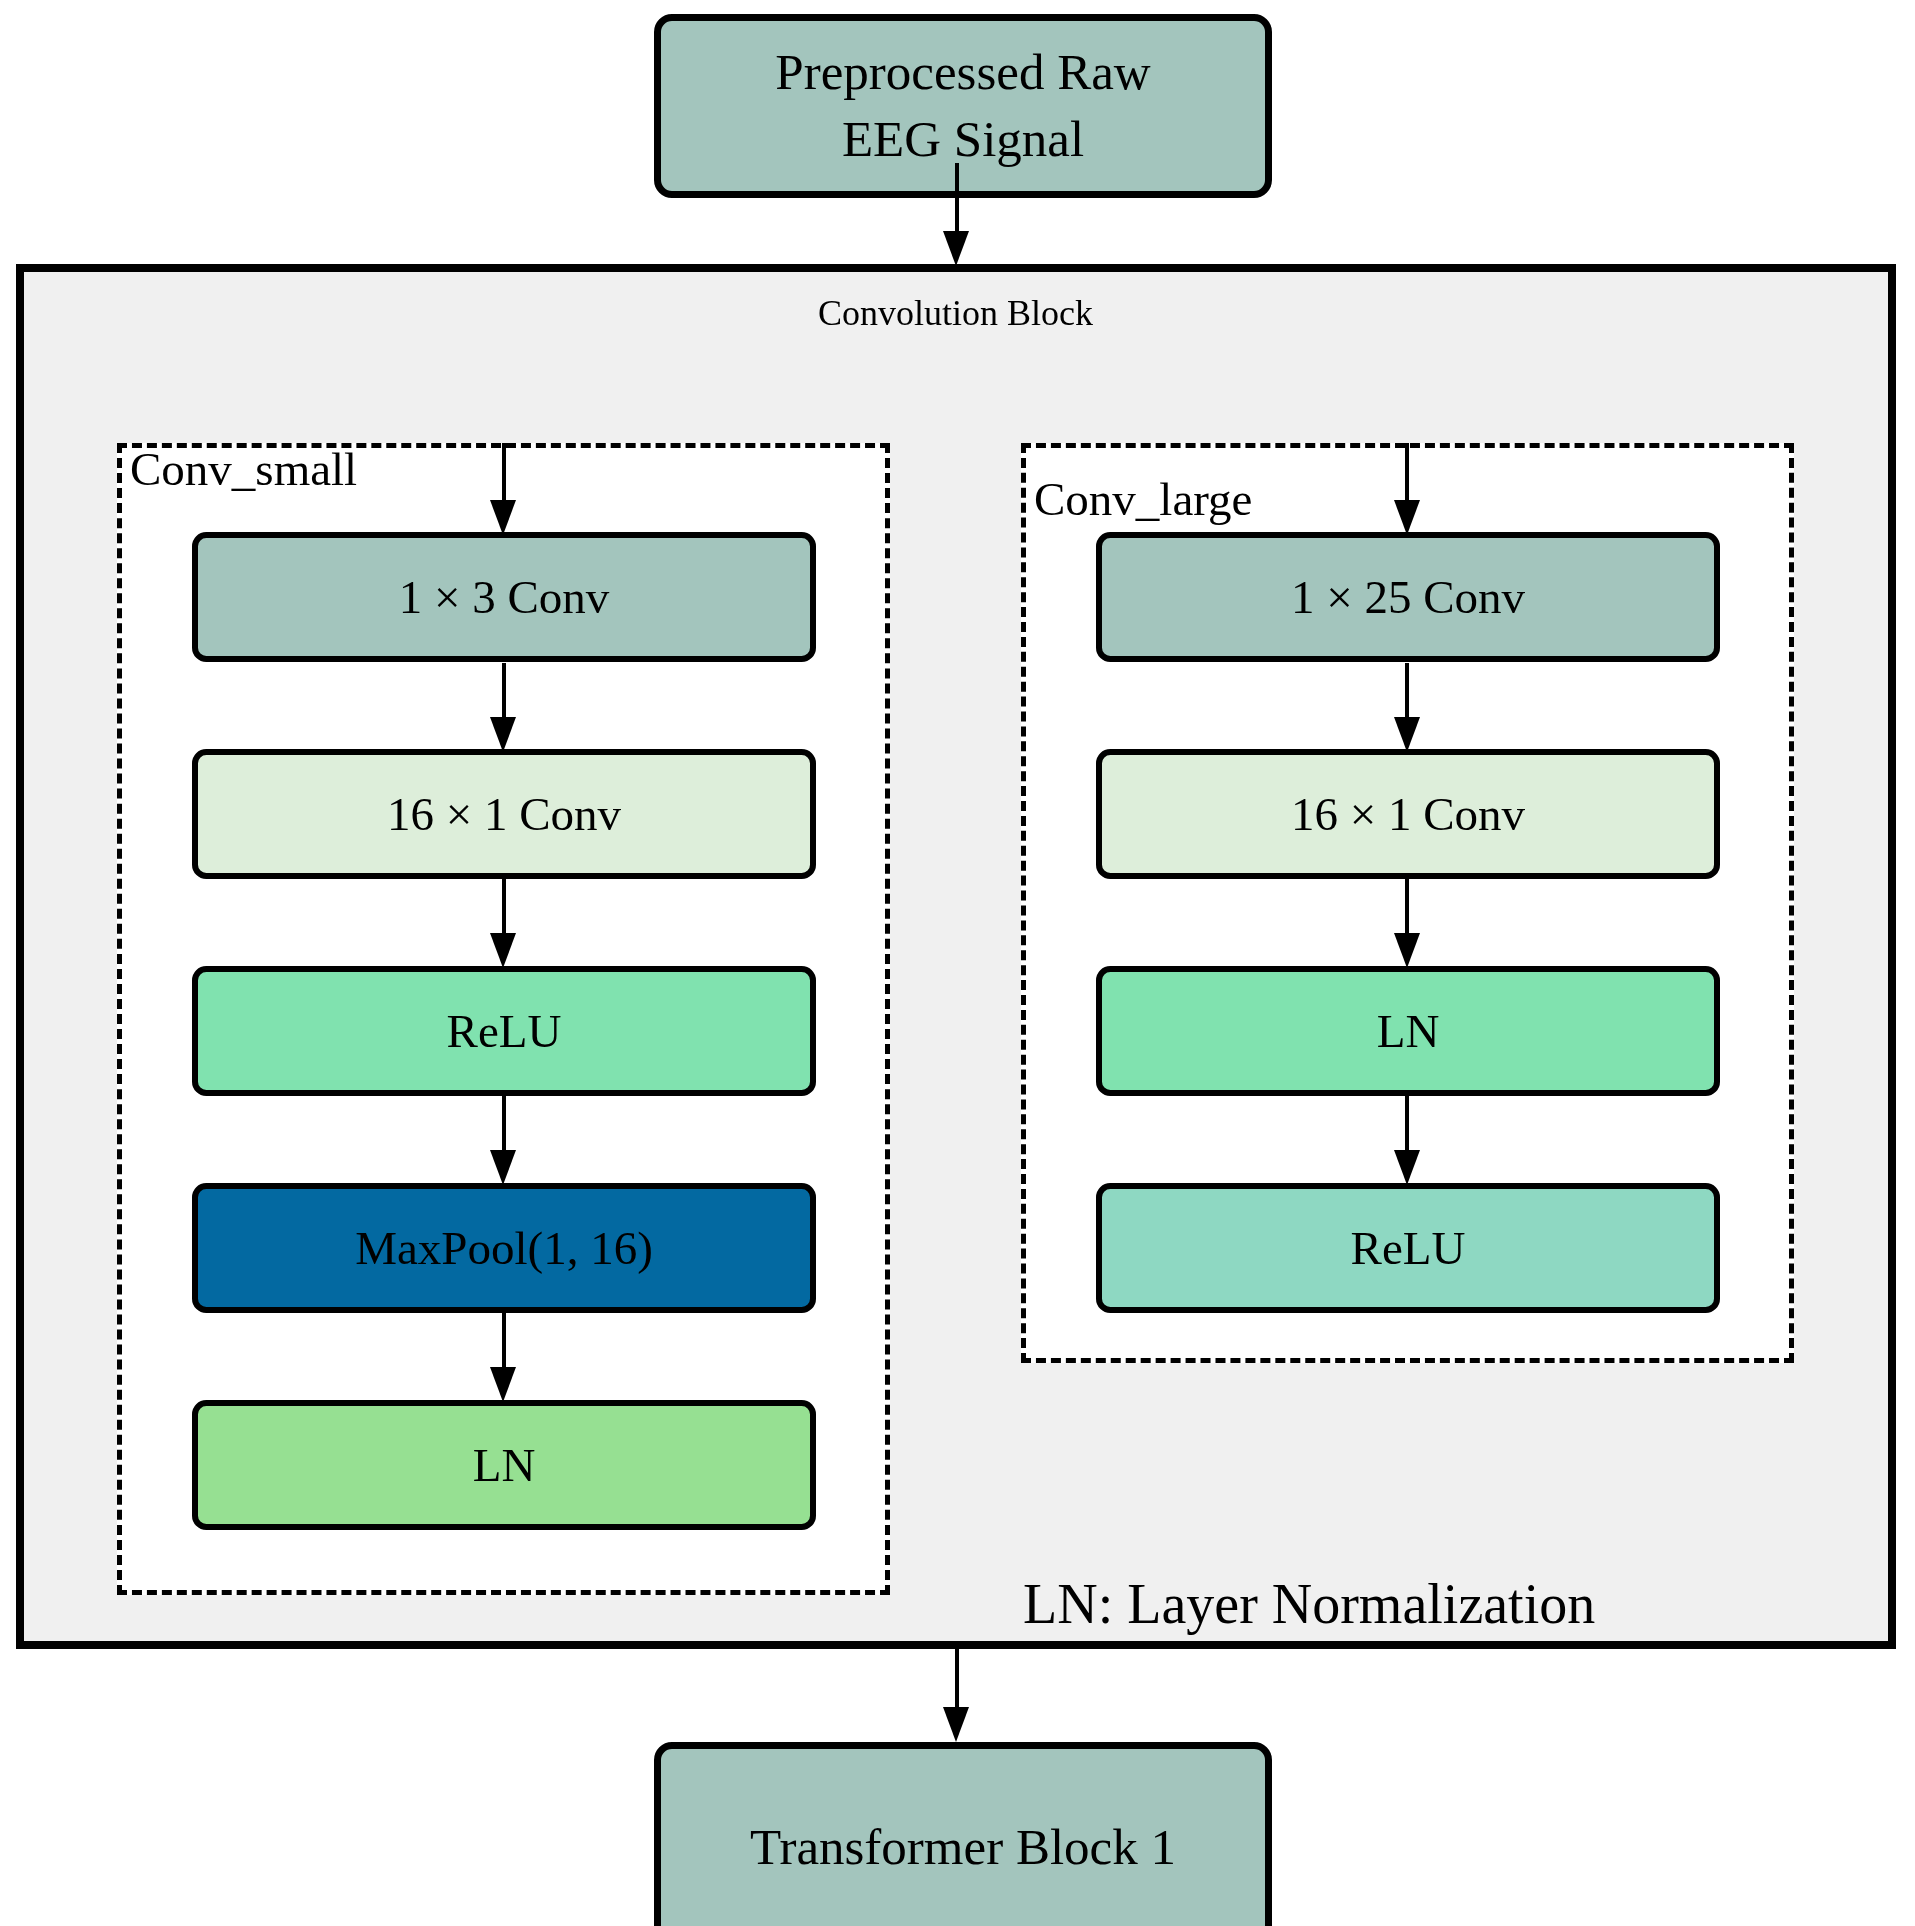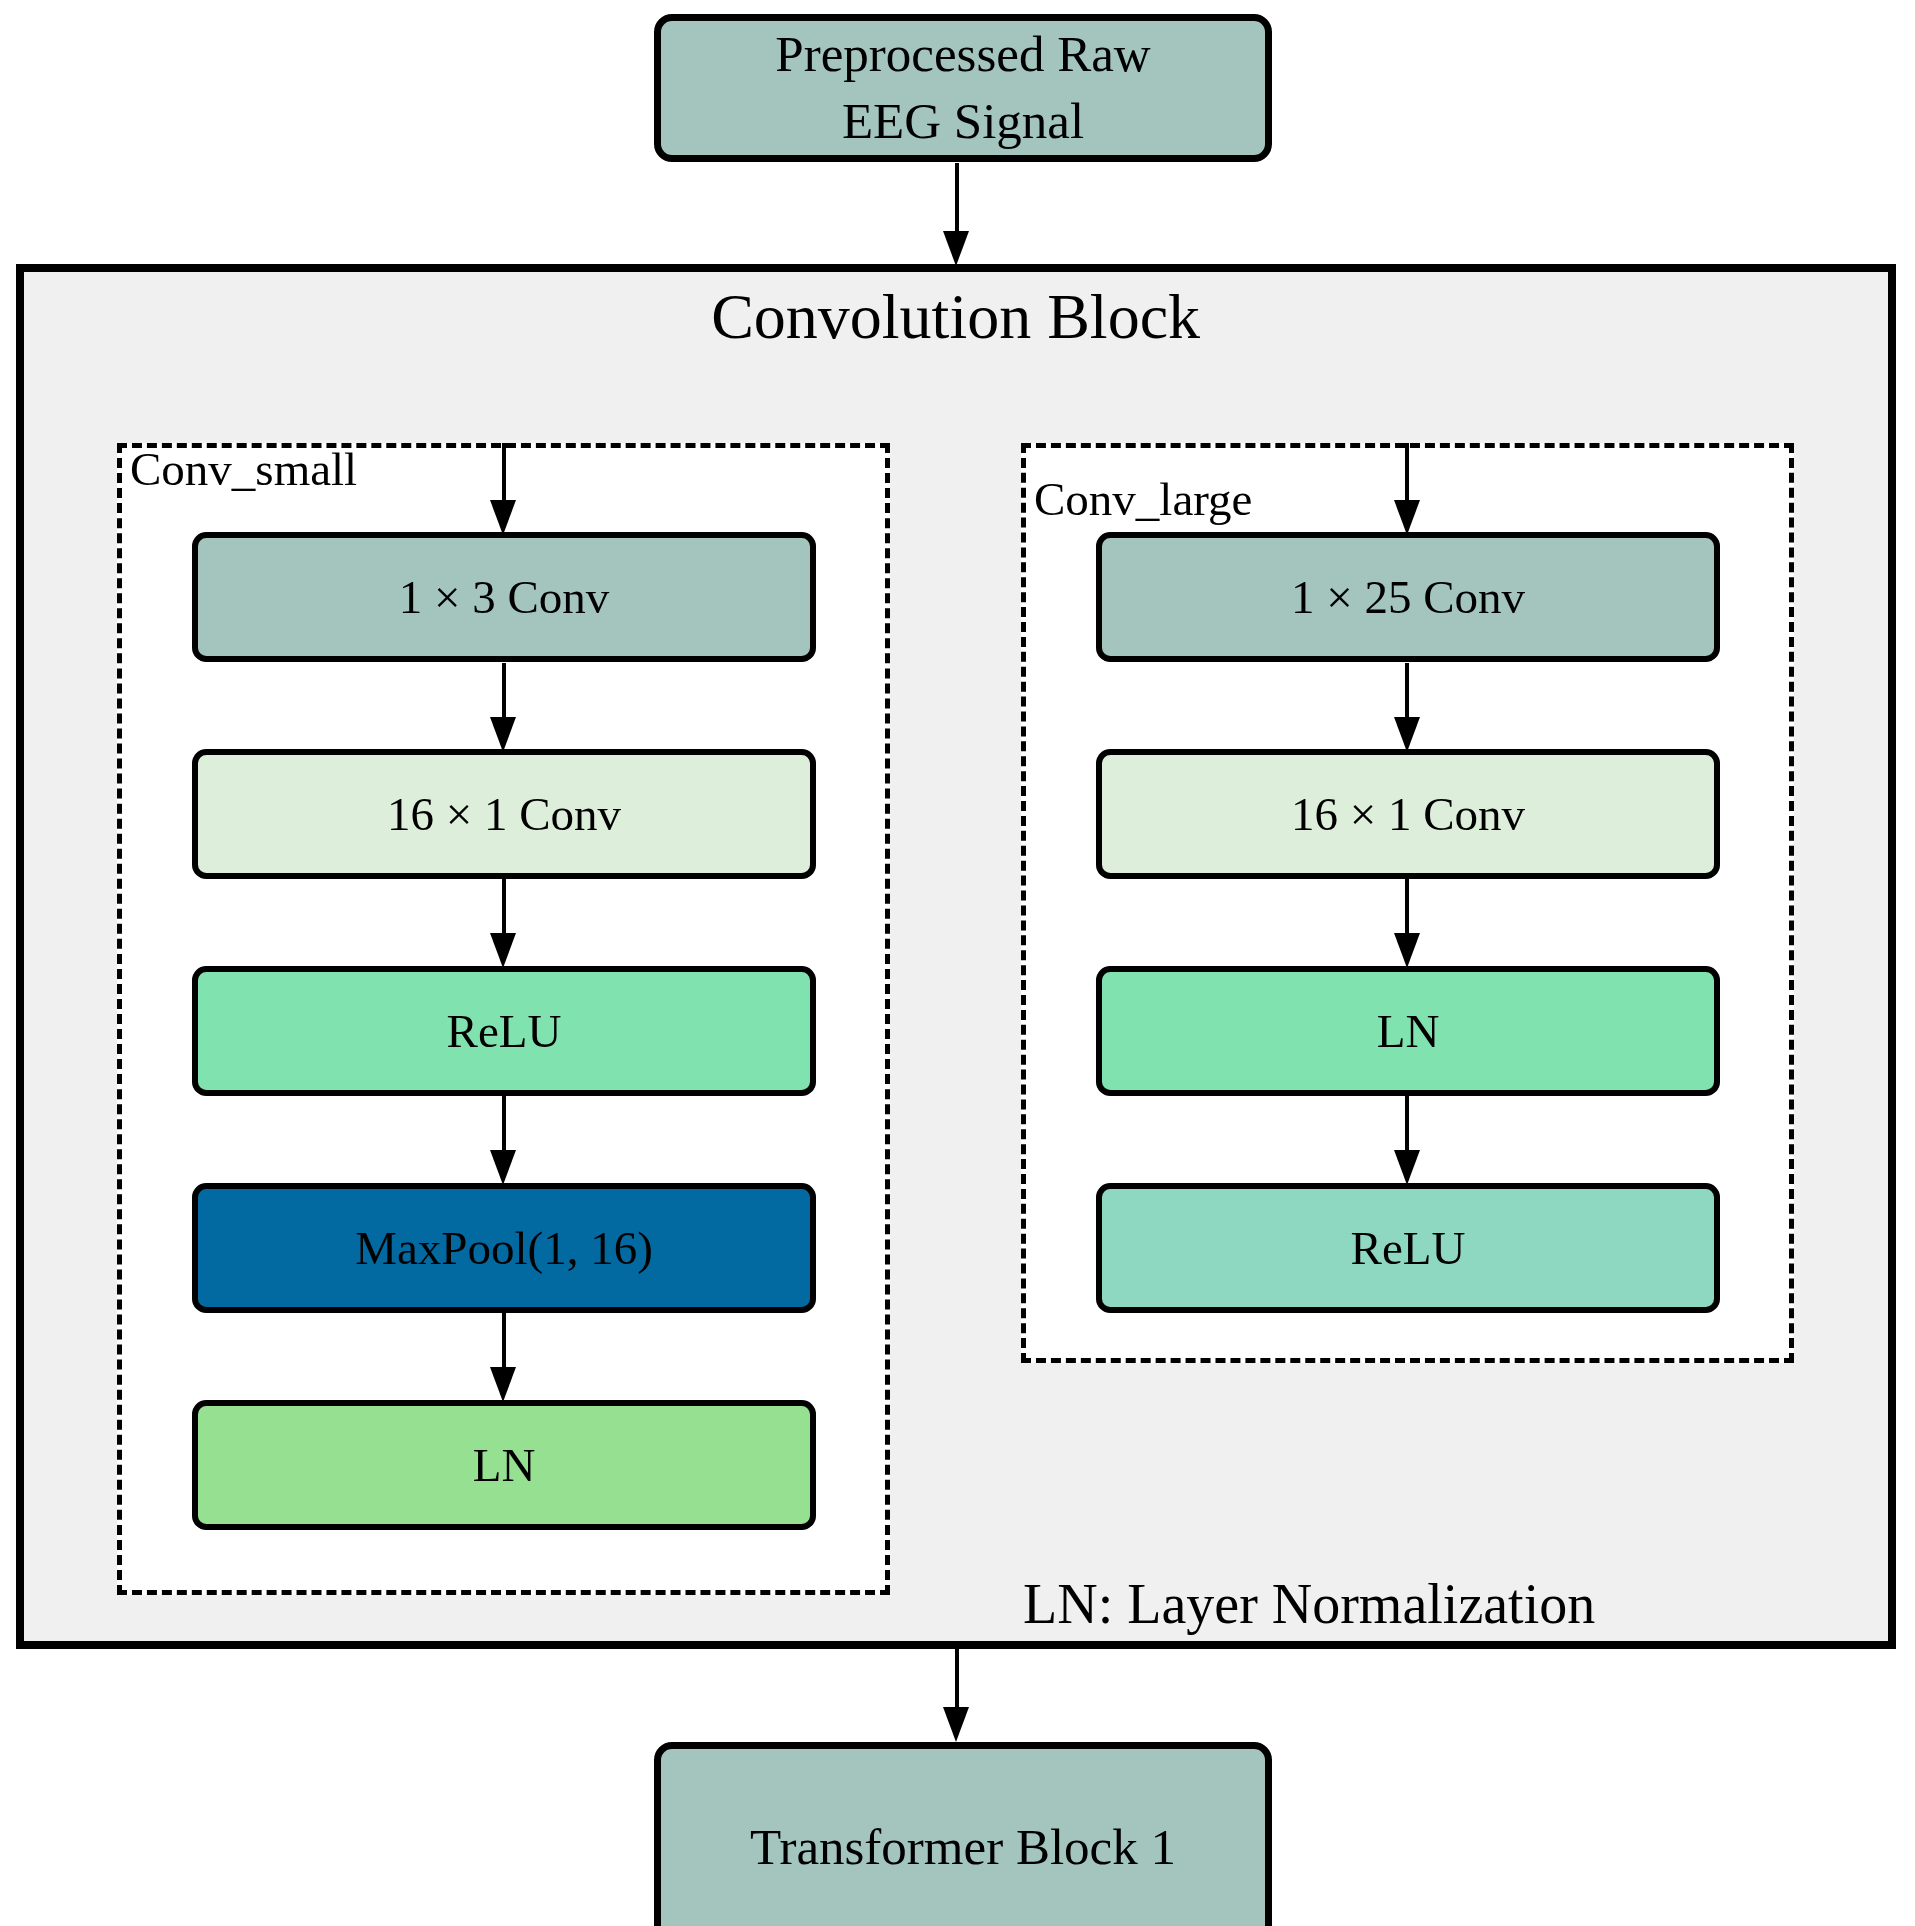--- a/index.html
+++ b/index.html
@@ -43,23 +43,23 @@
     background:#ffffff;
     border:5.9px dashed #000;
   }
   .branch-label{
     position:absolute;
     font-size:47px;
     white-space:nowrap;
   }
   .block-title{
     position:absolute;
-    left:15.6px;top:280px;width:1880px;
+    left:15.6px;top:292px;width:1880px;
     text-align:center;
-    font-size:64px;
+    font-size:36px;
     white-space:nowrap;
   }
   .note-text{
     position:absolute;
     left:1023px;top:1544px;
     font-size:56px;
     white-space:nowrap;
     margin-top:28px;
   }
   .aline{
@@ -72,21 +72,21 @@
     border-left:13.7px solid transparent;
     border-right:13.7px solid transparent;
     border-top:35px solid #000;
   }
 </style>
 </head>
 <body>
 
 <div class="stage">
 
-  <div class="node" style="left: 654px; top: 14.3px; width: 618px; height: 148px; padding: 0px 72px; background-color: rgb(163, 197, 189);">
+  <div class="node" style="left: 654px; top: 14.3px; width: 618px; height: 184px; padding: 0px 72px; background-color: rgb(163, 197, 189);">
     <span>Preprocessed Raw EEG Signal</span>
   </div>
 
   <div class="aline" style="left:955px;top:163px;height:70px;"></div>
   <div class="ahead" style="left:943px;top:231px;"></div>
 
   <div class="outer-box"></div>
   <div class="block-title">Convolution Block</div>
 
   <div class="dashed-box" style="left:117px;top:443px;width:773px;height:1152px;"></div>

